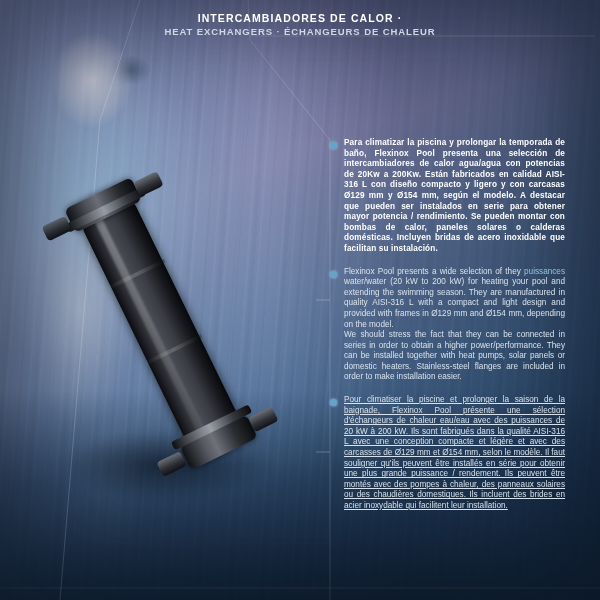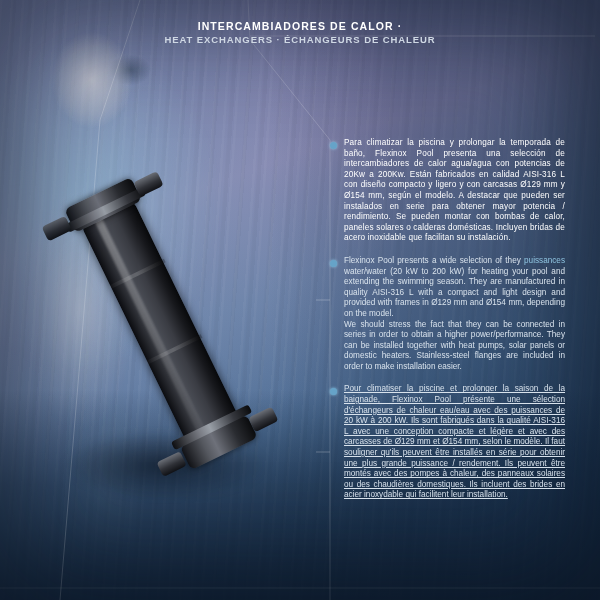--- a/index.html
+++ b/index.html
@@ -72,21 +72,21 @@
     box-shadow: inset 0 0 90px 30px rgba(10,20,35,0.55);
     pointer-events: none;
   }
 
   
   .lines { position: absolute; left: 0; top: 0; }
 
   
   .header {
     position: absolute;
-    left: 0; top: 12px;
+    left: 0; top: 4px;
     width: 600px;
     text-align: center;
     padding-top: 8px;
   }
   .header .line1 {
     color: #ffffff;
     font-size: 10.5px;
     font-weight: bold;
     letter-spacing: 1.1px;
   }
@@ -119,21 +119,21 @@
     box-shadow: 0 0 3px rgba(150,210,240,0.9);
   }
   .para p {
     margin: 0;
     text-align: justify;
     font-size: 8.2px;
     line-height: 10.6px;
   }
   .para.es p {
     color: #ffffff;
-    font-weight: normal;
+    font-weight: bold;
     letter-spacing: 0.15px;
   }
   .para.en p {
     color: #d8e2ec;
     font-weight: normal;
   }
   .para.en .hl { color: #8fc4e0; }
   .para.fr p {
     color: #d8e2ec;
     font-weight: normal;

